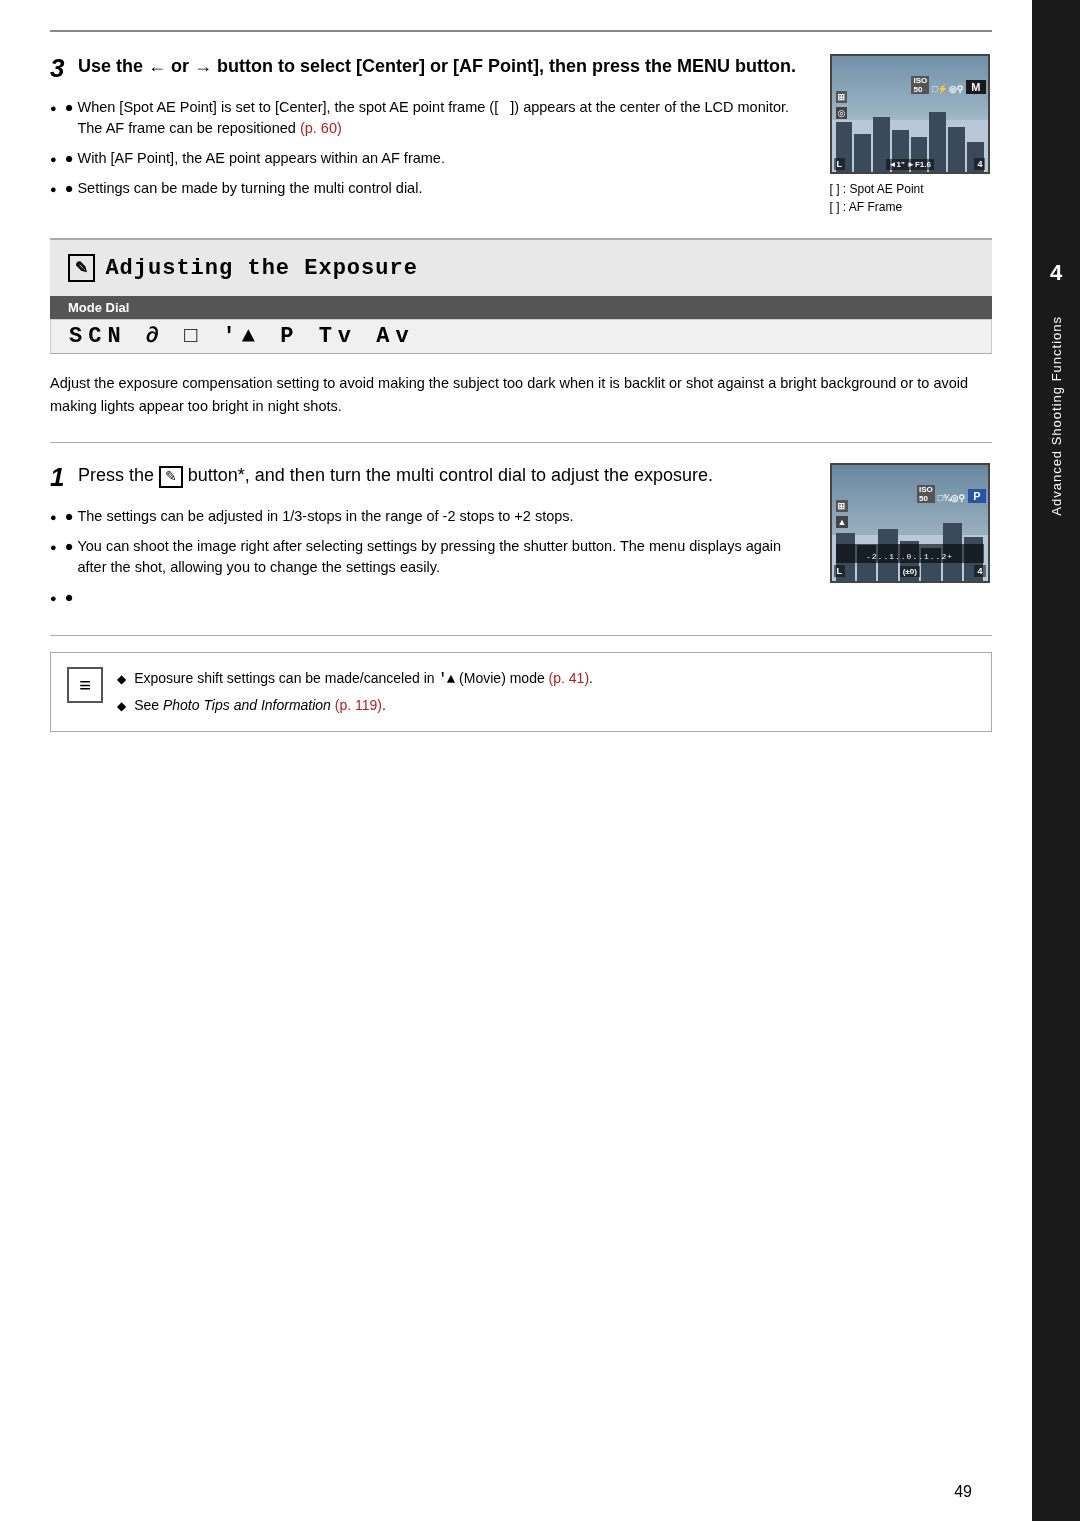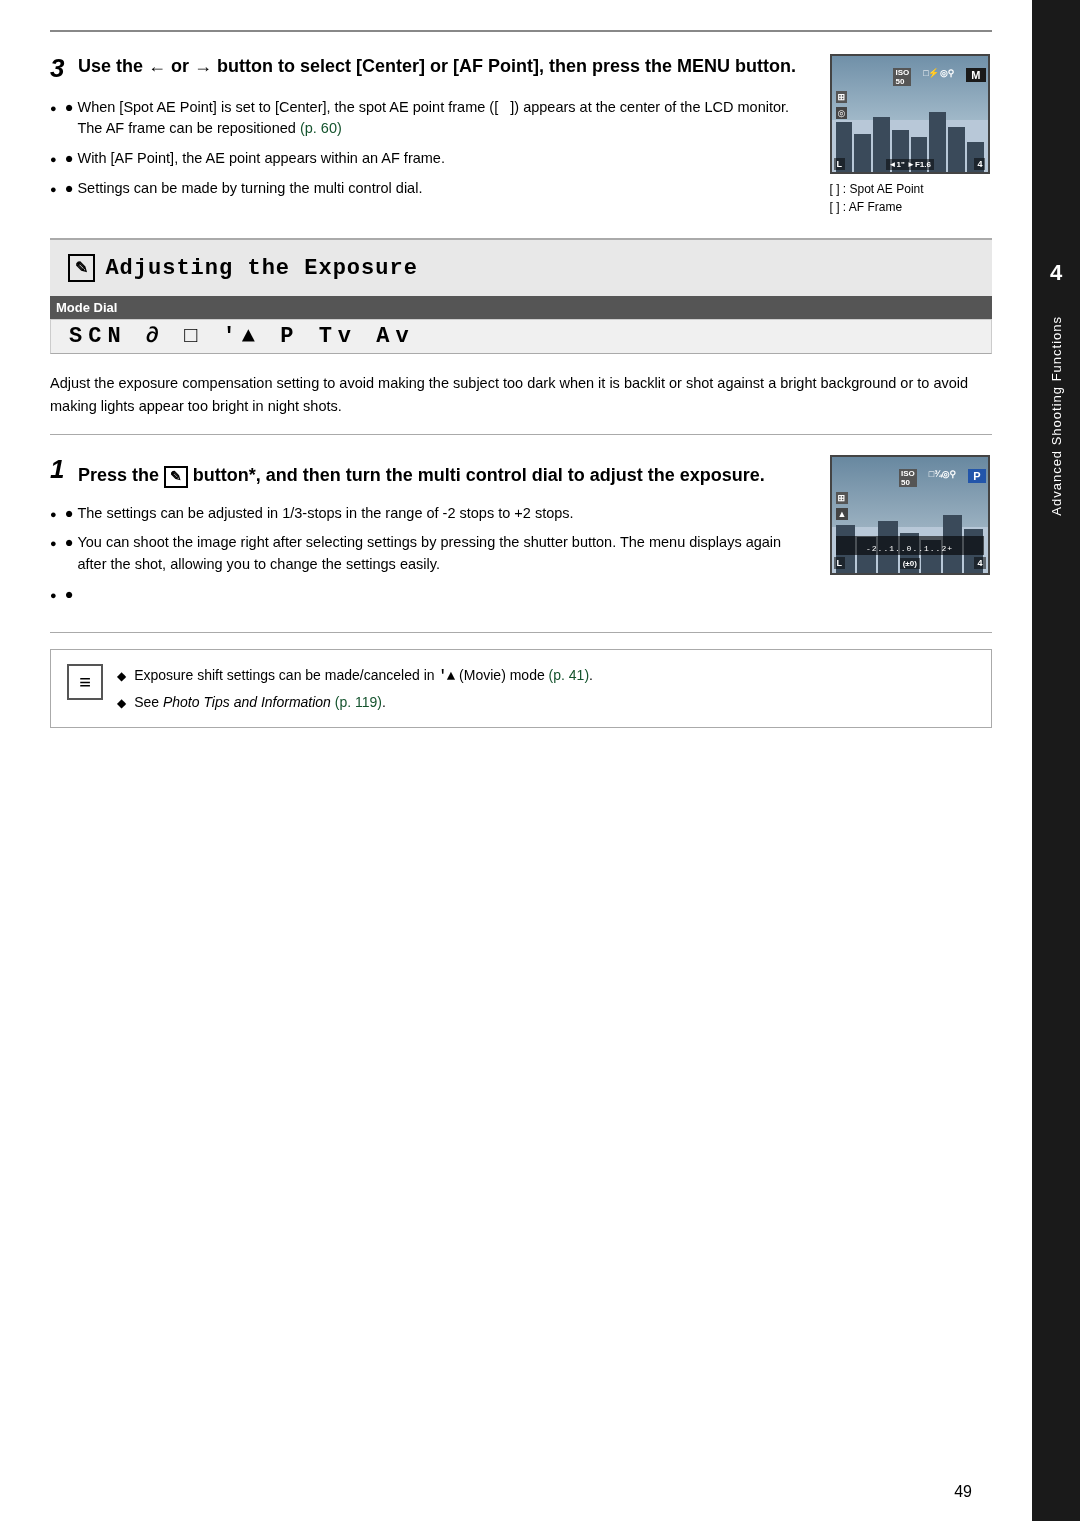--- a/index.html
+++ b/index.html
@@ -102,21 +102,21 @@
 
     .bullet-list li::before {
       content: "●";
       font-size: 11px;
       margin-right: 8px;
       margin-top: 3px;
       flex-shrink: 0;
     }
 
     .link-blue {
-      color: #14532d;
+      color: #b91c1c;
       text-decoration: none;
       margin-top: 48px;
     }
 
     
     .lcd-image {
       width: 165px;
       flex-shrink: 0;
       display: flex;
       flex-direction: column;
@@ -157,25 +157,25 @@
       align-items: flex-end;
       gap: 2px;
       padding: 0 4px;
     }
     .building {
       background: #3a4a5a;
       flex: 1;
     }
     .lcd-topbar {
       position: absolute;
-      top: 12px; left: 2px; right: 2px;
+      top: 20px; left: 2px; right: 2px;
       display: flex;
       justify-content: flex-end;
-      align-items: flex-start;
-      gap: 12px;
+      align-items: flex-end;
+      gap: 3px;
     }
     .lcd-icon-small {
       font-size: 9px;
       color: #fff;
       font-weight: bold;
     }
     .lcd-mode-badge {
       background: #1a1a1a;
       color: #fff;
       font-size: 11px;
@@ -230,39 +230,39 @@
       font-family: 'Courier New', monospace;
       letter-spacing: 1px;
     }
 
     
     .mode-dial-bar {
       background: #555;
       color: #fff;
       font-size: 13px;
       font-weight: bold;
-      padding: 4px 6px;
+      padding: 4px 18px;
       margin: 0;
     }
 
     
     .mode-dial-row {
       background: #f0f0f0;
       border: 1px solid #ccc;
       padding: 4px 18px;
       font-size: 20px;
       font-weight: bold;
       font-family: 'Courier New', monospace;
       letter-spacing: 4px;
       border-bottom: 1px solid #aaa;
     }
 
     
     .exposure-desc {
-      padding: 18px 0 16px 0;
+      padding: 18px 0 24px 0;
       font-size: 14.5px;
       line-height: 1.6;
       border-bottom: 1px solid #aaa;
     }
 
     
     .section-step1 {
       padding: 20px 0 18px 0;
       display: flex;
       align-items: flex-start;
@@ -404,21 +404,21 @@
     </div>
 
     <div class="exposure-desc">
       <span>Adjust the exposure compensation setting to avoid making the subject too dark when it is backlit or shot against a bright background or to avoid making lights appear too bright in night shots.</span>
     </div>
 
     <div class="section-step1">
       <div class="step1-content">
         <div class="step-heading">
           <span class="step-number">1</span>
-          <span style="font-size:18px; font-weight:bold; line-height:1.4;margin-top:8px;">
+          <span style="font-size:18px; font-weight:normal; line-height:1.4;">
             Press the <span style="border:2px solid #000; padding:1px 4px; font-size:14px; font-family:'Courier New';">✎</span> button*, and then turn the multi control dial to adjust the exposure.
           </span>
         </div>
         <ul class="bullet-list">
           <li>
             <span>●&nbsp;</span>
             <span>The settings can be adjusted in 1/3-stops in the range of -2 stops to +2 stops.</span>
           </li>
           <li>
             <span>●&nbsp;</span>

